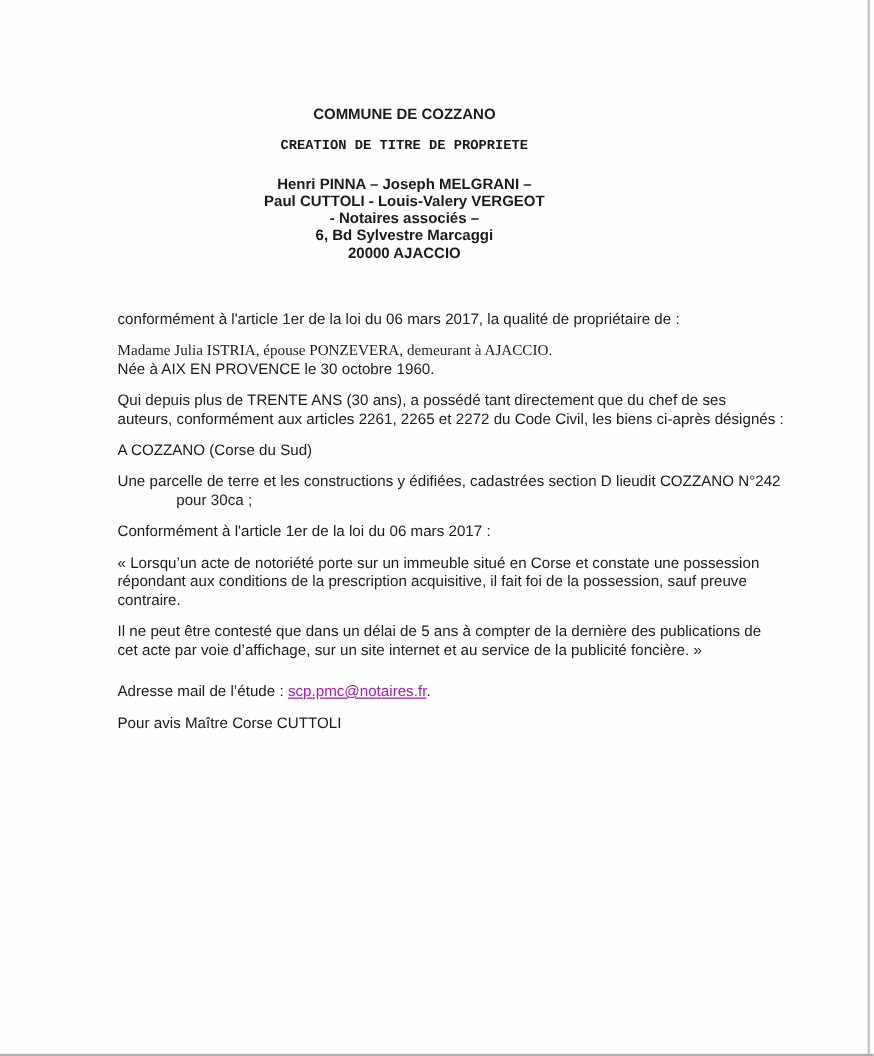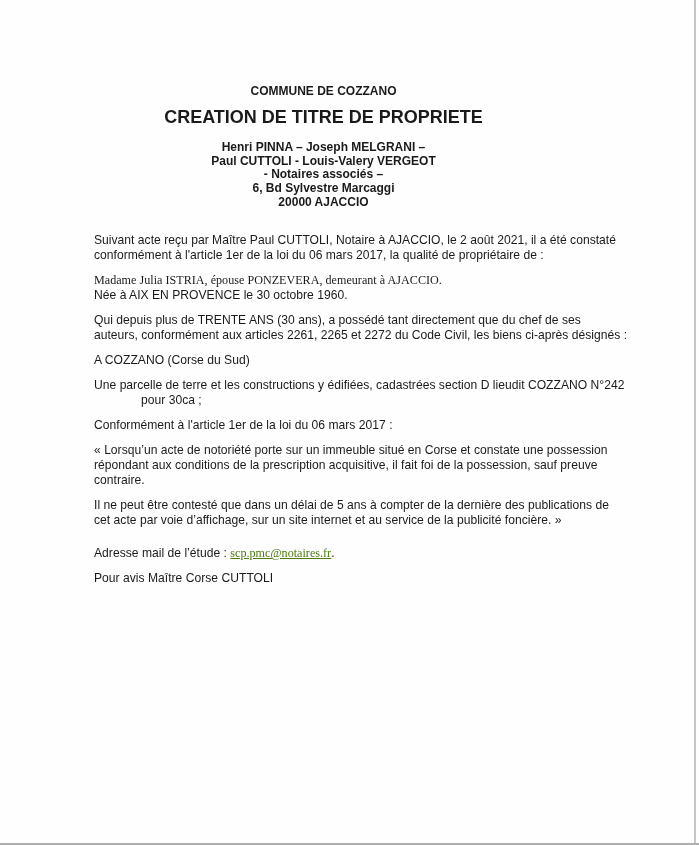--- a/index.html
+++ b/index.html
@@ -6,41 +6,40 @@
   body {
     width: 699px; height: 845px; position: relative; overflow: hidden;
     background: #ffffff;
     font-family: "Liberation Sans", sans-serif;
     color: #1a1a1a;
   }
   .page { position: absolute; left: 0; top: 0; width: 699px; height: 845px; background: #fefefe; }
   .edge-right { position: absolute; left: 694px; top: 0; width: 2px; height: 845px; background: #b8b8b8; opacity: 0.8; }
   .edge-bottom { position: absolute; left: 0; top: 843px; width: 699px; height: 2px; background: #b0b0b0; }
   .hline { position: absolute; left: 0; width: 647px; text-align: center; white-space: nowrap; font-weight: bold; font-size: 12px; line-height: 14px; }
-  .h-title { font-size: 18px; }
+  .h-title { font-size: 11px; font-family: Liberation Mono, monospace; }
   .line { position: absolute; left: 94px; white-space: nowrap; font-size: 12.1px; line-height: 14px; letter-spacing: 0.02px; }
-  a.mail { color: #4d7c0f; text-decoration: underline; font-family: Liberation Serif, serif; }
+  a.mail { color: #a21caf; text-decoration: underline; }
 </style>
 </head>
 <body>
 
 <div class="page">
   <div class="edge-right"></div>
   <div class="edge-bottom"></div>
 
   <div class="hline" style="top:84px;">COMMUNE DE COZZANO</div>
   <div class="hline h-title" style="top:110px;">CREATION DE TITRE DE PROPRIETE</div>
 
   <div class="hline" style="top:140px;">Henri PINNA – Joseph MELGRANI –</div>
   <div class="hline" style="top:154px;">Paul CUTTOLI - Louis-Valery VERGEOT</div>
   <div class="hline" style="top:167px;">- Notaires associés –</div>
   <div class="hline" style="top:181px;">6, Bd Sylvestre Marcaggi</div>
   <div class="hline" style="top:195px;">20000 AJACCIO</div>
 
-  <div class="line" style="top:233px;">Suivant acte reçu par Maître Paul CUTTOLI, Notaire à AJACCIO, le 2 août 2021, il a été constaté</div>
   <div class="line" style="top:248px;">conformément à l'article 1er de la loi du 06 mars 2017, la qualité de propriétaire de :</div>
 
   <div class="line" style="top:273px;font-family:Liberation Serif, serif;">Madame Julia ISTRIA, épouse PONZEVERA, demeurant à AJACCIO.</div>
   <div class="line" style="top:288px;">Née à AIX EN PROVENCE le 30 octobre 1960.</div>
 
   <div class="line" style="top:313px;">Qui depuis plus de TRENTE ANS (30 ans), a possédé tant directement que du chef de ses</div>
   <div class="line" style="top:328px;">auteurs, conformément aux articles 2261, 2265 et 2272 du Code Civil, les biens ci-après désignés :</div>
 
   <div class="line" style="top:353px;">A COZZANO (Corse du Sud)</div>
 

